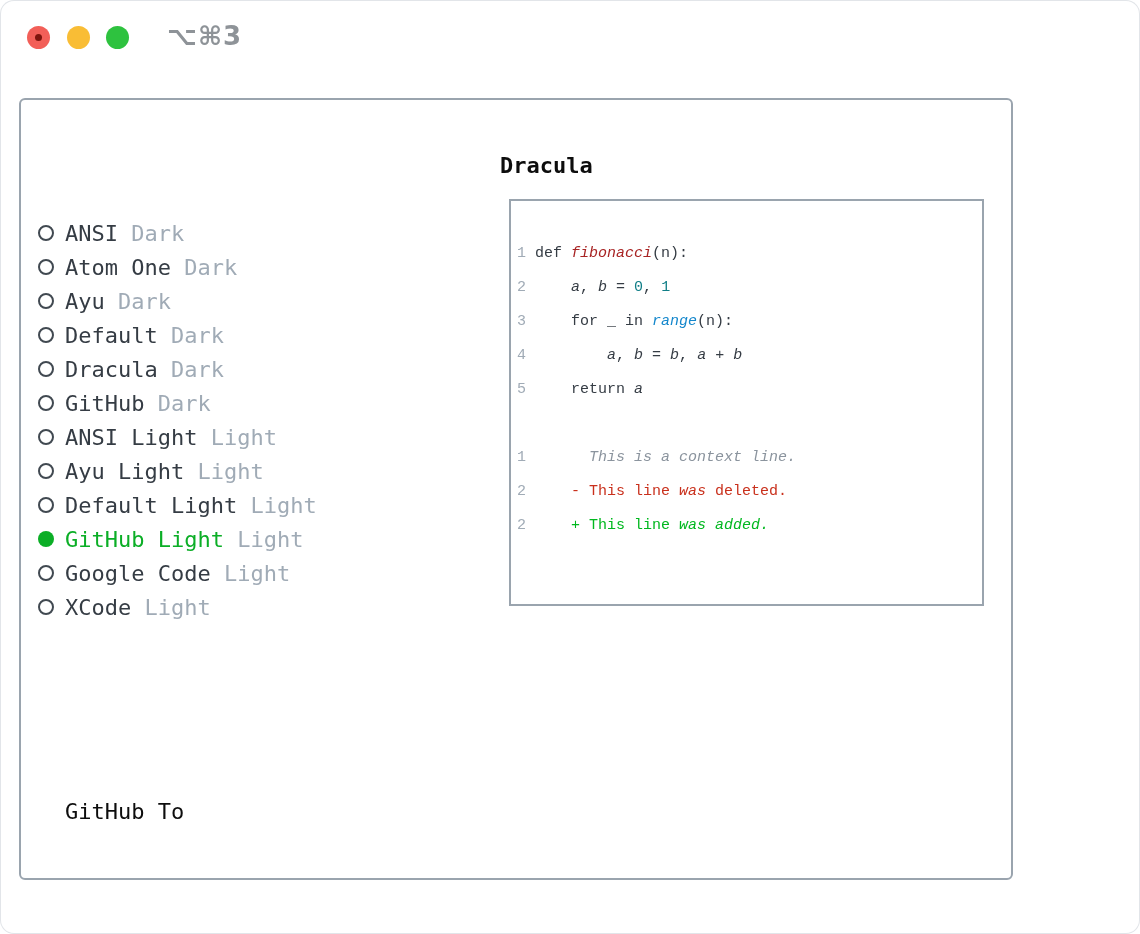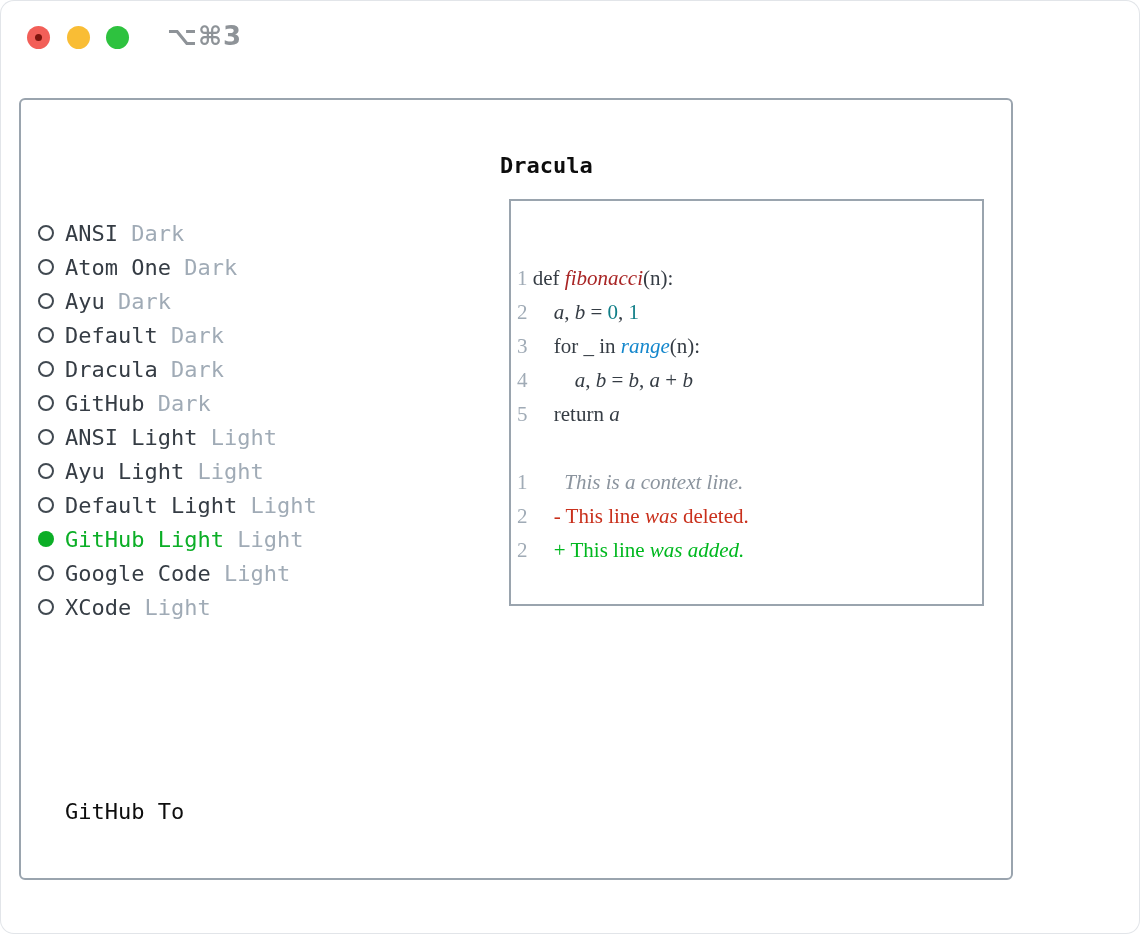--- a/index.html
+++ b/index.html
@@ -29,22 +29,22 @@
   .radio.sel{width:16px;height:16px;border:0;background:var(--selected-green);}
   .hdr{font-weight:bold;color:#0d0d0d;}
   .apply-hdr{color:#0d0d0d;}
   .variant{color:var(--muted-gray);}
   .sel-text{color:var(--selected-green);text-align:right;}
   
   .preview-title{position:absolute;left:479px;top:49px;font-size:22px;line-height:34px;
     font-weight:bold;color:#0d0d0d;}
   .preview-box{position:absolute;left:488px;top:99px;width:475px;height:407px;
     border:2px solid var(--border-gray);box-sizing:border-box;background:#fff;}
-  pre.code{margin:0;padding:60px 6px 0 6px;font-family:Liberation Serif, serif;
-    font-size:21px;line-height:34px;}
+  pre.code{margin:0;padding:36px 6px 0 6px;font-family:Liberation Mono, monospace;
+    font-size:15px;line-height:34px;}
   .code-line{height:34px;white-space:pre;}
   .s-ln{color:var(--muted-gray);}
   .s-pl,.s-kw{color:var(--text-dark);}
   .s-fn{color:var(--function-red);font-style:italic;}
   .s-var{color:var(--text-dark);font-style:italic;}
   .s-num{color:var(--number-teal);}
   .s-bi{color:var(--builtin-blue);font-style:italic;}
   .s-ctx{color:var(--context-gray);font-style:italic;}
   .s-ctxi{color:var(--context-gray);font-style:italic;}
   .s-del{color:var(--deleted-red);}

